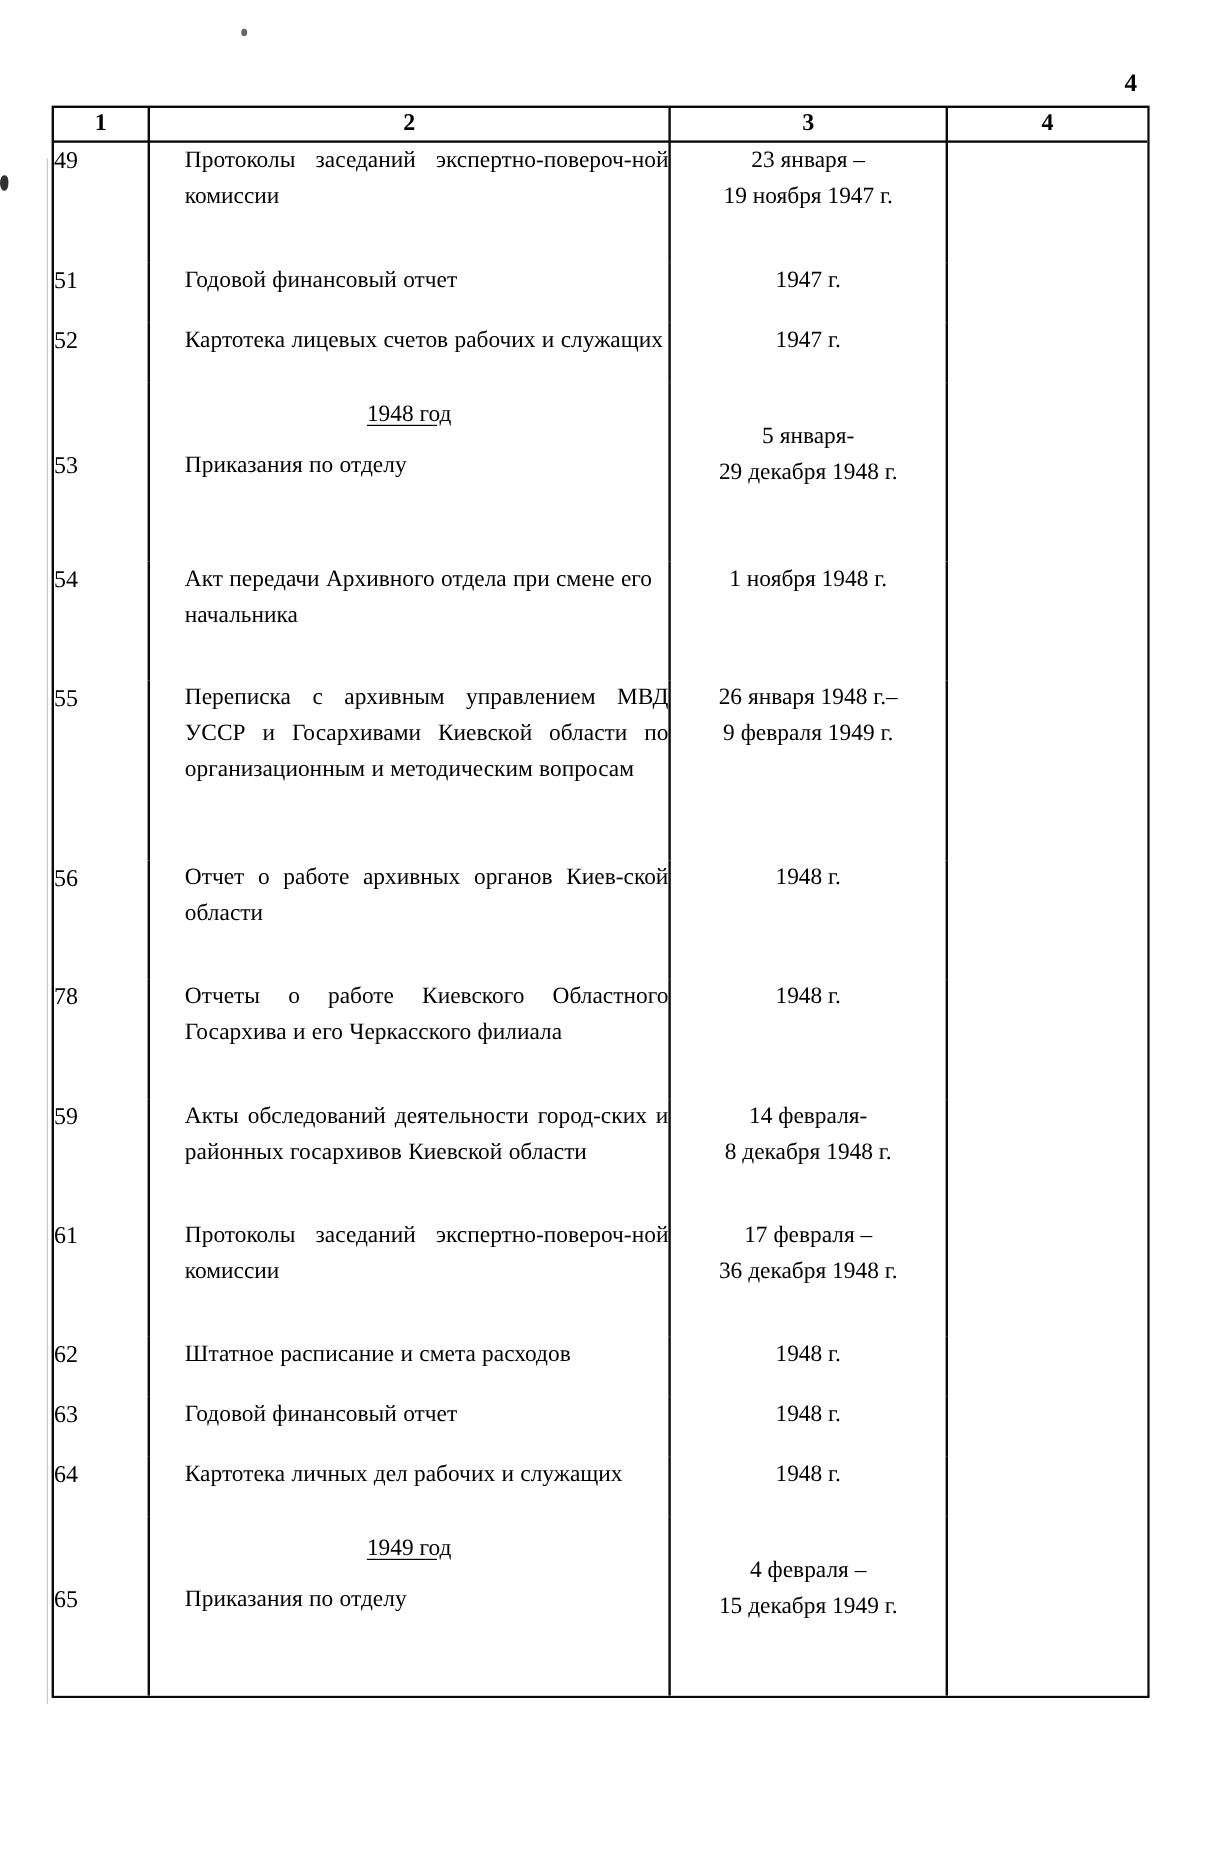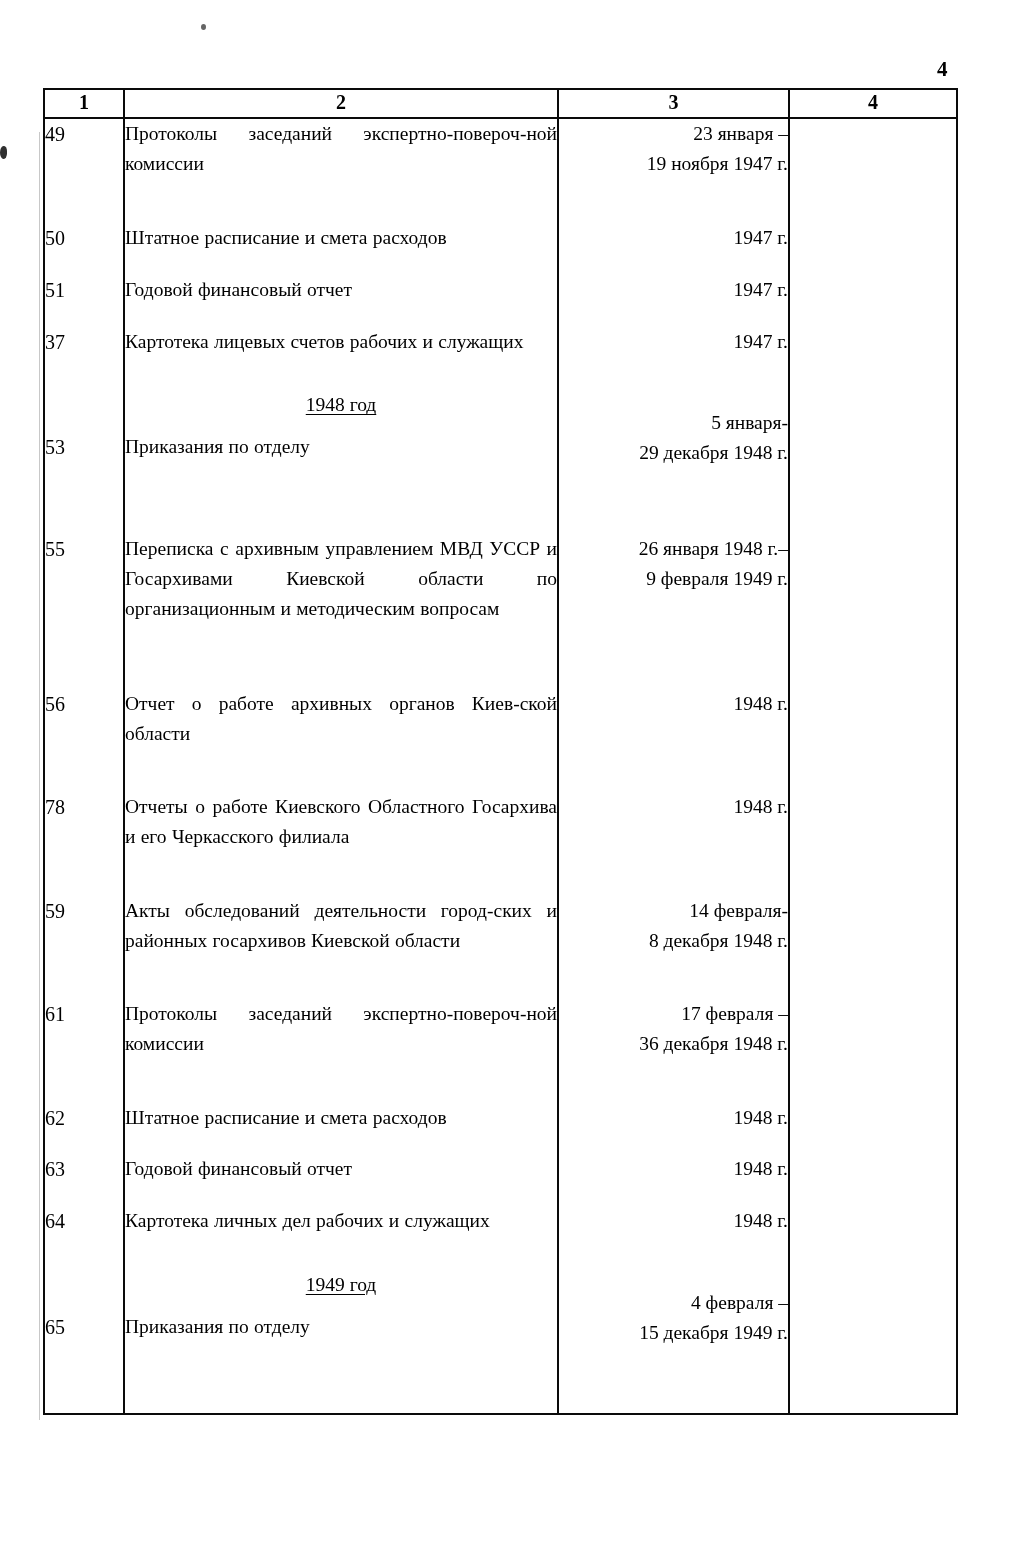--- a/index.html
+++ b/index.html
@@ -105,34 +105,35 @@
   td.col-num {
     padding-top: 9px;
     font-size: 20px;
     line-height: 30px;
   }
   td.col-desc {
     padding: 9px 14px 0 14px;
     line-height: 30px;
   }
   td.col-date {
-    text-align: right;
+    text-align: center;
     padding-top: 9px;
     line-height: 30px;
     font-size: 19.5px;
   }
   td.col-note {
     padding-top: 9px;
   }
 
   .desc-text {
     display: block;
     text-align: justify;
     text-justify: inter-word;
     word-spacing: 0.02em;
+    margin-left: 29px;
   }
   .desc-text.nojustify { text-align: left; }
 
   
   .year-heading {
     display: block;
     text-align: center;
     text-decoration: underline;
     text-underline-offset: 3px;
     line-height: 30px;
@@ -172,59 +173,59 @@
           <td class="col-desc">
             <span class="desc-text">Протоколы заседаний экспертно-повероч-ной комиссии</span>
           </td>
           <td class="col-date">
             <span class="date-line">23 января –</span>
             <span class="date-line">19 ноября 1947 г.</span>
           </td>
           <td class="col-note last-col"><span></span></td>
         </tr>
         <tr>
-          <td class="col-num"><span>50</span></td>
-          <td class="col-desc">
-            <span class="desc-text nojustify">Штатное расписание и смета расходов</span>
+          <td class="col-num"><span>51</span></td>
+          <td class="col-desc">
+            <span class="desc-text nojustify">Годовой финансовый отчет</span>
           </td>
           <td class="col-date">
             <span class="date-line">1947 г.</span>
           </td>
           <td class="col-note last-col"><span></span></td>
         </tr>
         <tr>
-          <td class="col-num"><span>51</span></td>
-          <td class="col-desc">
-            <span class="desc-text nojustify">Годовой финансовый отчет</span>
-          </td>
-          <td class="col-date">
-            <span class="date-line">1947 г.</span>
-          </td>
-          <td class="col-note last-col"><span></span></td>
-        </tr>
-        <tr>
-          <td class="col-num"><span>37</span></td>
+          <td class="col-num"><span>52</span></td>
           <td class="col-desc">
             <span class="desc-text">Картотека лицевых счетов рабочих и служащих</span>
           </td>
           <td class="col-date">
             <span class="date-line">1947 г.</span>
           </td>
           <td class="col-note last-col"><span></span></td>
         </tr>
         <tr>
           <td class="col-num"><span class="year-heading" style="visibility: hidden;">&nbsp;</span><span>53</span></td>
           <td class="col-desc">
             <span class="year-heading">1948 год</span>
             <span class="desc-text nojustify">Приказания по отделу</span>
           </td>
           <td class="col-date">
             <span class="date-line" style="visibility: hidden;">&nbsp;</span>
             <span class="date-line">5 января-</span>
             <span class="date-line">29 декабря 1948 г.</span>
+          </td>
+          <td class="col-note last-col"><span></span></td>
+        </tr>
+        <tr>
+          <td class="col-num"><span>54</span></td>
+          <td class="col-desc">
+            <span class="desc-text nojustify">Акт передачи Архивного отдела при смене его начальника</span>
+          </td>
+          <td class="col-date">
+            <span class="date-line">1 ноября 1948 г.</span>
           </td>
           <td class="col-note last-col"><span></span></td>
         </tr>
         <tr>
           <td class="col-num"><span>55</span></td>
           <td class="col-desc">
             <span class="desc-text">Переписка с архивным управлением МВД УССР и Госархивами Киевской области по организационным и методическим вопросам</span>
           </td>
           <td class="col-date">
             <span class="date-line">26 января 1948 г.–</span>

